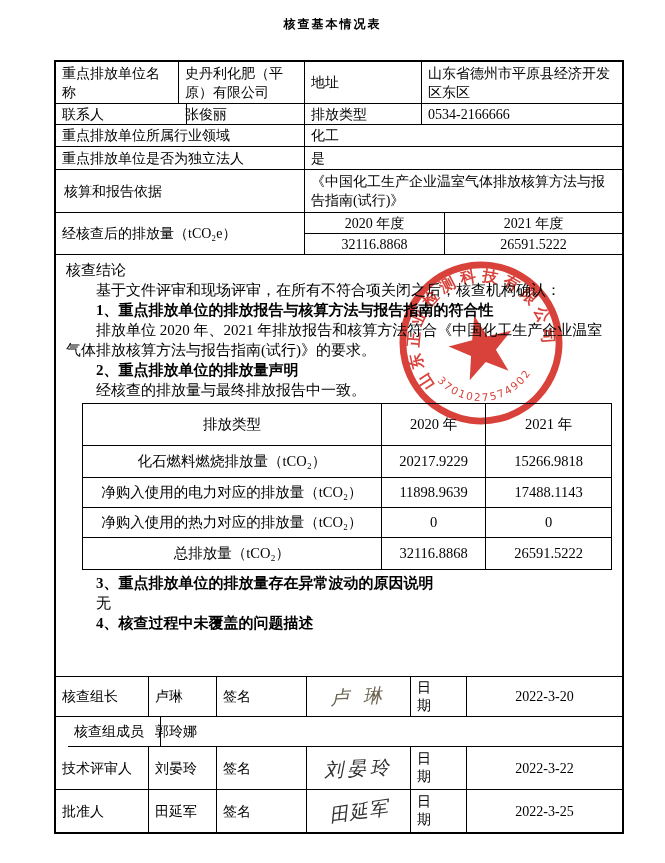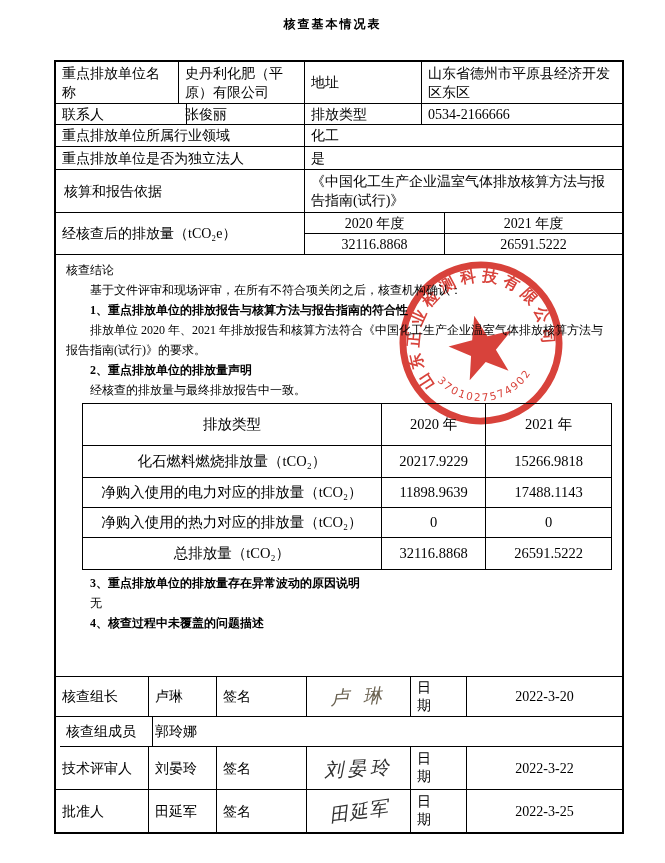--- a/index.html
+++ b/index.html
@@ -12,21 +12,21 @@
   .cell{position:absolute;box-sizing:border-box;border-right:1px solid #000;
         border-bottom:1px solid #000;display:flex;align-items:center;
         padding:2px 6px;font-size:14px;line-height:19px;}
   .noR{border-right:none;}
   .noB{border-bottom:none;}
   .c{justify-content:center;text-align:center;}
   .block{display:block;}
   .stack{width:1.1em;line-height:18px;display:block;}
   
   .concl{padding:5px 10px 0 10px;}
-  .concl p{margin:0;font-size:12px;line-height:20px;}
+  .concl p{margin:0;font-size:15px;line-height:20px;}
   .ind{text-indent:2em;}
   .bold{font-weight:bold;}
   
   .emi{border-collapse:collapse;margin:3px 0 3px 16px;table-layout:fixed;}
   .emi th,.emi td{border:1px solid #000;font-size:14.5px;font-weight:normal;
         text-align:center;vertical-align:middle;padding:0 4px;overflow:hidden;}
   .emi .hrow{height:42px;margin-left:27px;}
   .emi .drow{height:30px;}
   .emi .lrow{height:32px;}
   
@@ -126,21 +126,21 @@
     <div class="cell" style="left:93px;top:615px;width:68px;height:40px;">卢琳</div>
     <div class="cell" style="left:161px;top:615px;width:90px;height:40px;">签名</div>
     <div class="cell c" style="left:251px;top:615px;width:104px;height:40px;">
         <span class="sig sig1">卢 琳</span>
       </div>
     <div class="cell" style="left:355px;top:615px;width:56px;height:40px;">
         <span class="stack">日期</span>
       </div>
     <div class="cell c noR" style="left:411px;top:615px;width:155px;height:40px;">2022-3-20</div>
 
-    <div class="cell" style="left:4px;top:655px;width:93px;height:30px;">核查组成员</div>
+    <div class="cell" style="left:12px;top:655px;width:93px;height:30px;">核查组成员</div>
     <div class="cell noR" style="left:93px;top:655px;width:473px;height:30px;">郭玲娜</div>
 
     <div class="cell" style="left:0;top:685px;width:93px;height:43px;">技术评审人</div>
     <div class="cell" style="left:93px;top:685px;width:68px;height:43px;">刘晏玲</div>
     <div class="cell" style="left:161px;top:685px;width:90px;height:43px;">签名</div>
     <div class="cell c" style="left:251px;top:685px;width:104px;height:43px;">
         <span class="sig sig2">刘晏玲</span>
       </div>
     <div class="cell" style="left:355px;top:685px;width:56px;height:43px;">
         <span class="stack">日期</span>

